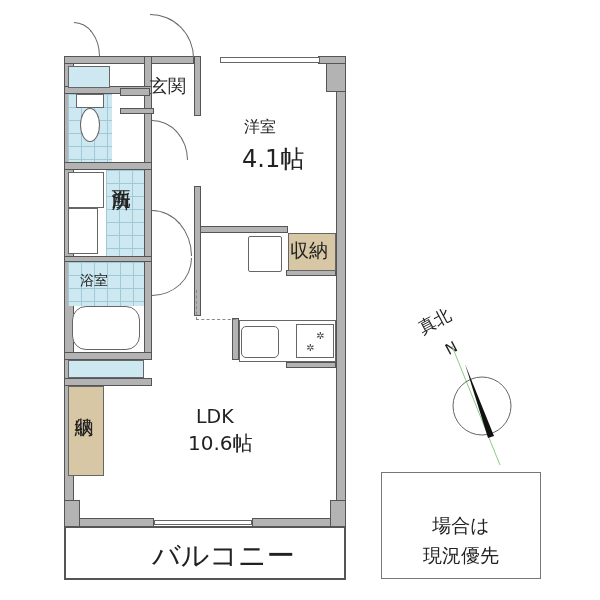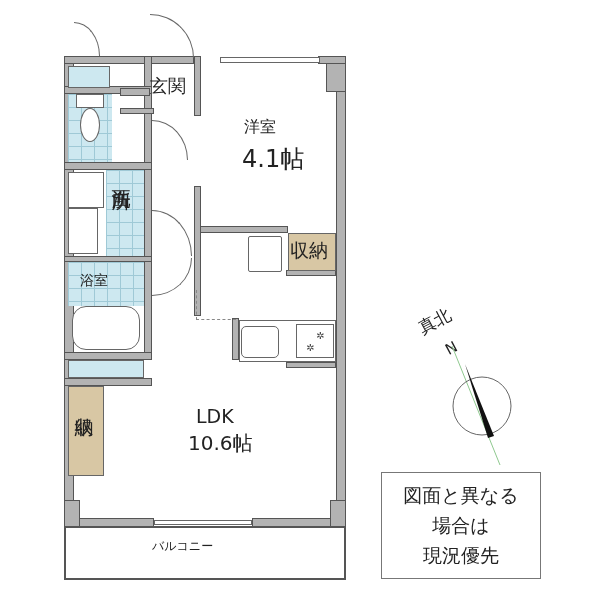--- a/index.html
+++ b/index.html
@@ -94,28 +94,27 @@
   <div class="label" style="left:290px;top:240px;font-size:19px;">収納</div>
 
   <div class="vlabel" style="left:109px;top:174px;font-size:19px;">洗面所</div>
   <div class="label" style="left:80px;top:272px;font-size:14px;">浴室</div>
 
   <div class="vlabel" style="left:72px;top:402px;font-size:19px;">収納</div>
 
   <div class="label" style="left:196px;top:406px;font-size:19px;">LDK</div>
   <div class="label" style="left:176px;top:432px;font-size:20px;margin-left:12px;">10.6帖</div>
 
-  <div class="label" style="left:152px;top:540px;font-size:12px;">バルコニー</div>
+  <div class="label" style="left:152px;top:540px;font-size:28px;">バルコニー</div>
 
   <div class="label" style="left:418px;top:312px;font-size:17px;transform:rotate(-28deg);">真北</div>
   <div class="label" style="left:446px;top:340px;font-size:15px;transform:rotate(-28deg);">N</div>
   <svg class="abs" style="left:420px;top:340px;" width="120" height="130" viewBox="0 0 120 130">
     <line x1="32" y1="6" x2="80" y2="125" stroke="#8fc98f" stroke-width="1"></line>
     <circle cx="62" cy="66" r="29" fill="none" stroke="#666" stroke-width="1"></circle>
     <polygon points="45,24 74,96 68,98" fill="#111"></polygon>
   </svg>
 
   <div class="note" style="left:381px;top:472px;width:160px;height:107px;">
-    <div class="label" style="left:0;right:0;top:12px;font-size:19px;">図面と異なる</div>
     <div class="label" style="left:0;right:0;top:42px;font-size:19px;">場合は</div>
     <div class="label" style="left:0;right:0;top:72px;font-size:19px;">現況優先</div>
   </div>
 </div>
 
 </body></html>

